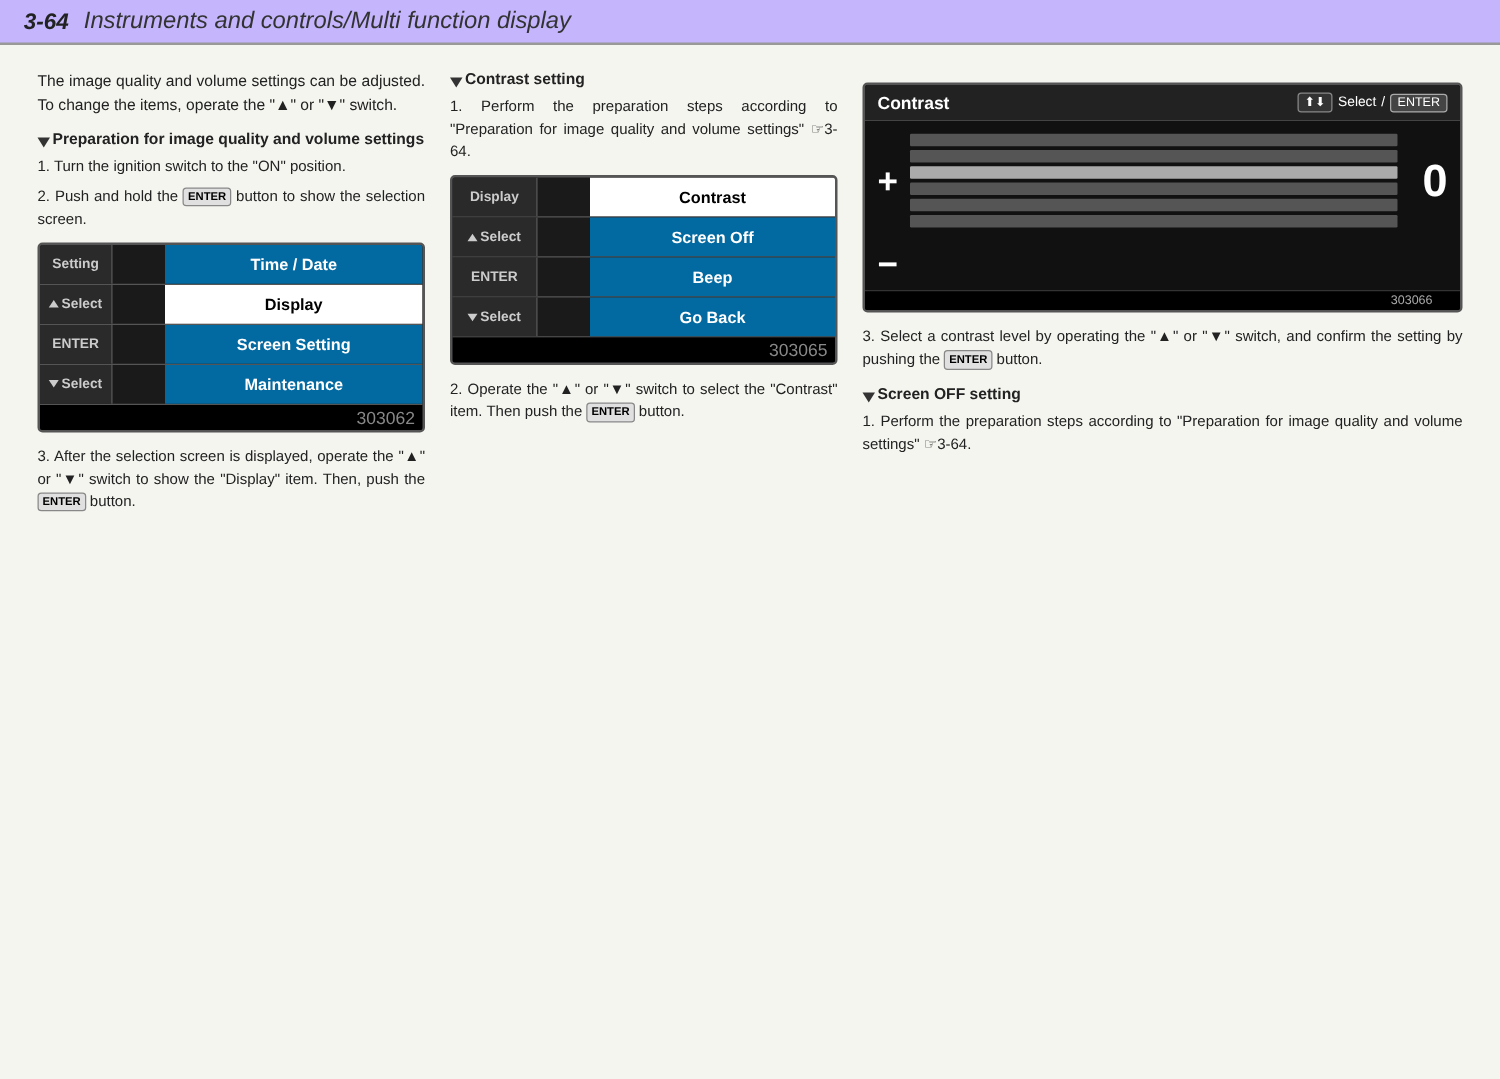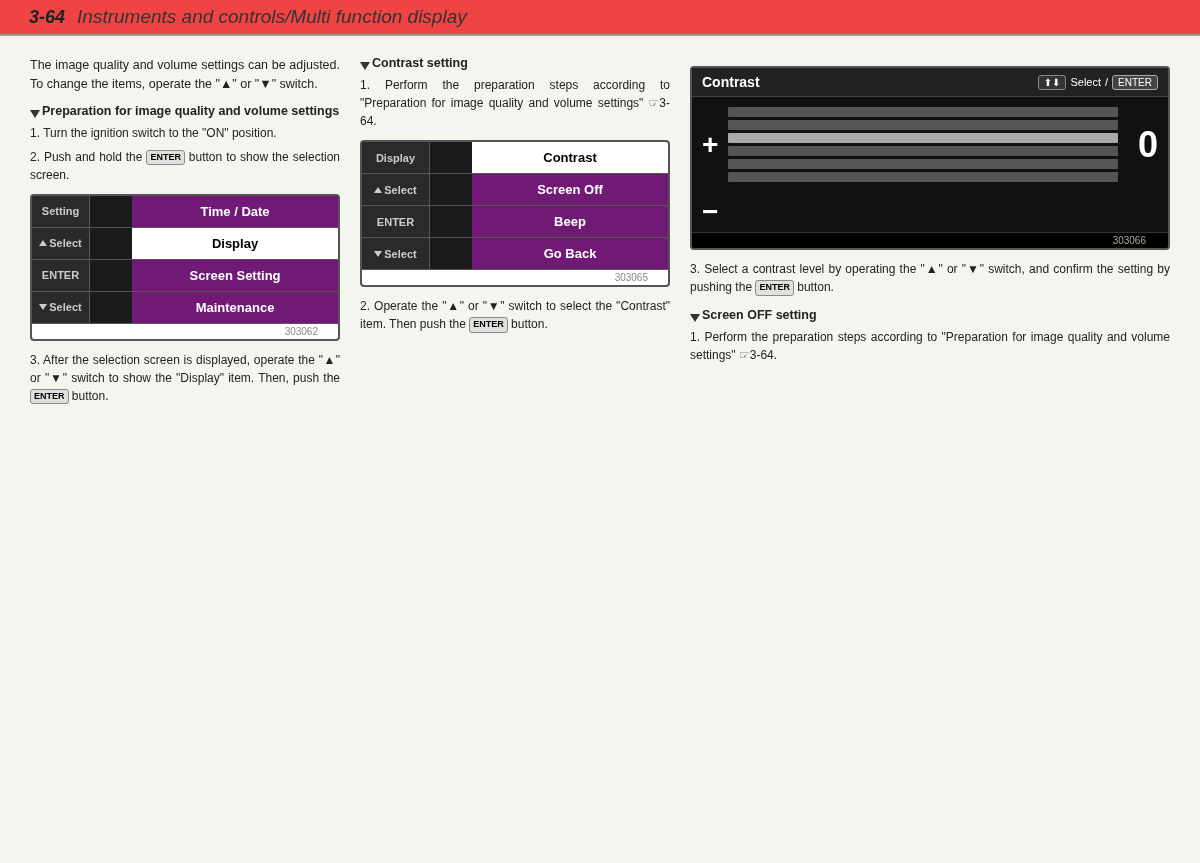--- a/index.html
+++ b/index.html
@@ -7,23 +7,23 @@
       width: 1200px;
       height: 863px;
       background: #f5f5f0;
       font-family: Arial, Helvetica, sans-serif;
       font-size: 13px;
       color: #222;
       overflow: hidden;
     }
 
     .page-header {
-      background: #ef4444;
+      background: #c4b5fd;
       border-bottom: 2px solid #999;
-      padding: 6px 29px;
+      padding: 6px 19px;
       display: flex;
       align-items: center;
     }
     .page-number {
       font-size: 18px;
       font-weight: bold;
       font-style: italic;
       margin-right: 12px;
     }
     .page-header-title {
@@ -150,40 +150,40 @@
       width: 0; height: 0;
       border-left: 4px solid transparent;
       border-right: 4px solid transparent;
       border-top: 6px solid #ccc;
       display: inline-block;
       margin-right: 2px;
     }
 
     .menu-item {
       flex: 1;
-      background: #701a75;
+      background: #0369a1;
       color: #fff;
       display: flex;
       align-items: center;
       justify-content: center;
       font-size: 13px;
       font-weight: bold;
       padding: 8px;
     }
     .menu-item.selected {
       background: #fff;
       color: #000;
     }
 
     .panel-code {
       text-align: right;
-      font-size: 10px;
+      font-size: 14px;
       color: #888;
-      padding: 2px 20px;
-      background: #ffffff;
+      padding: 2px 6px;
+      background: #000000;
     }
 
     
     .contrast-panel {
       background: #000;
       border: 2px solid #555;
       border-radius: 4px;
       margin: 10px 0;
       padding: 0;
       overflow: hidden;

